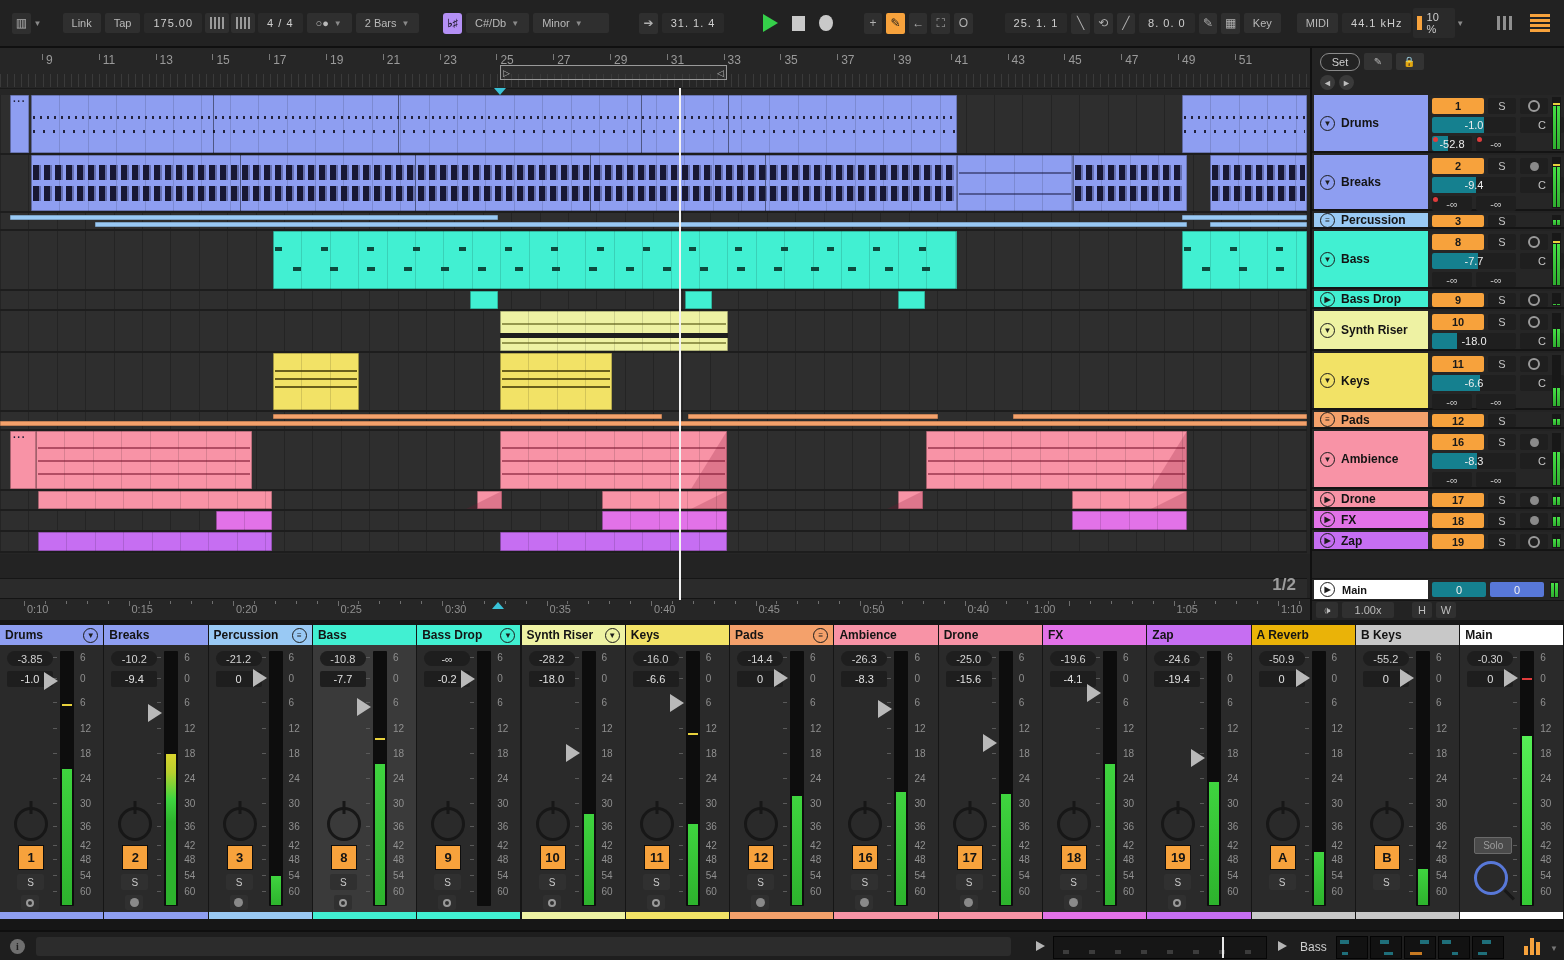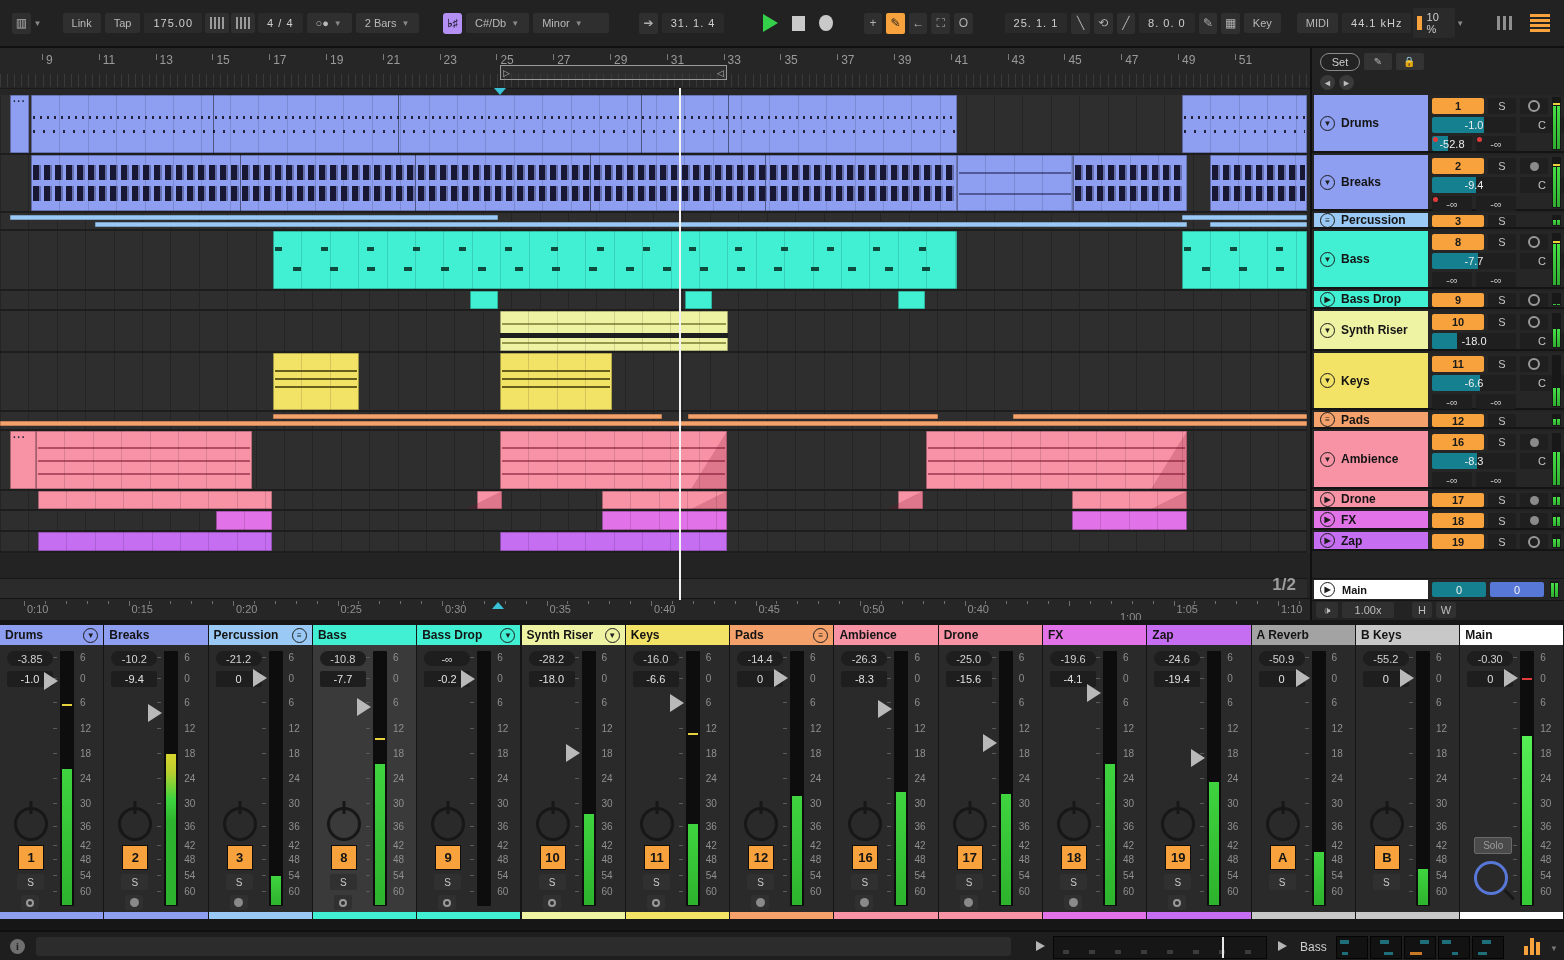--- a/index.html
+++ b/index.html
@@ -455,21 +455,21 @@
         <div class="time-tick" style="left: 901.8px; height: 3px;"></div>
         <div class="time-tick" style="left: 922.7px; height: 3px;"></div>
         <div class="time-tick" style="left: 943.6px; height: 3px;"></div>
         <div class="time-tick" style="left: 964.5px;"></div>
         <div class="time-label" style="left: 967.5px;">0:40</div>
         <div class="time-tick" style="left: 985.4px; height: 3px;"></div>
         <div class="time-tick" style="left: 1006.3px; height: 3px;"></div>
         <div class="time-tick" style="left: 1027.2px; height: 3px;"></div>
         <div class="time-tick" style="left: 1048.1px; height: 3px;"></div>
         <div class="time-tick" style="left: 1069px;"></div>
-        <div class="time-label" style="left: 1120px; margin-top: 8px;">1:00</div>
+        <div class="time-label" style="left: 1034px;">1:00</div>
         <div class="time-tick" style="left: 1089.9px; height: 3px;"></div>
         <div class="time-tick" style="left: 1110.8px; height: 3px;"></div>
         <div class="time-tick" style="left: 1131.7px; height: 3px;"></div>
         <div class="time-tick" style="left: 1152.6px; height: 3px;"></div>
         <div class="time-tick" style="left: 1173.5px;"></div>
         <div class="time-label" style="left: 1176.5px;">1:05</div>
         <div class="time-tick" style="left: 1194.4px; height: 3px;"></div>
         <div class="time-tick" style="left: 1215.3px; height: 3px;"></div>
         <div class="time-tick" style="left: 1236.2px; height: 3px;"></div>
         <div class="time-tick" style="left: 1257.1px; height: 3px;"></div>
@@ -1260,21 +1260,21 @@
         <div class="handle" style="top: 124px;"></div>
         <div class="knob"></div>
         <div class="numbox">19</div>
         <div class="sbox">S</div>
         <div class="bic">
           <div class="ring"></div>
         </div>
         <div class="colorbar" style="background: rgb(198, 110, 242);"></div>
       </div>
       <div class="strip" style="left: 1251.6px;">
-        <div class="strip-head" style="background: #a3a3a3; text-align: right;">
+        <div class="strip-head" style="background: #eab308; text-align: right;">
           <span>A Reverb</span>
         </div>
         <div class="peak">-50.9</div>
         <div class="volbox">0</div>
         <div class="rail">
           <div class="meterfill" style="height: 53px;"></div>
         </div>
         <div class="ticks">
           <i style="top: 32px;"></i>
           <i style="top: 53px;"></i>

